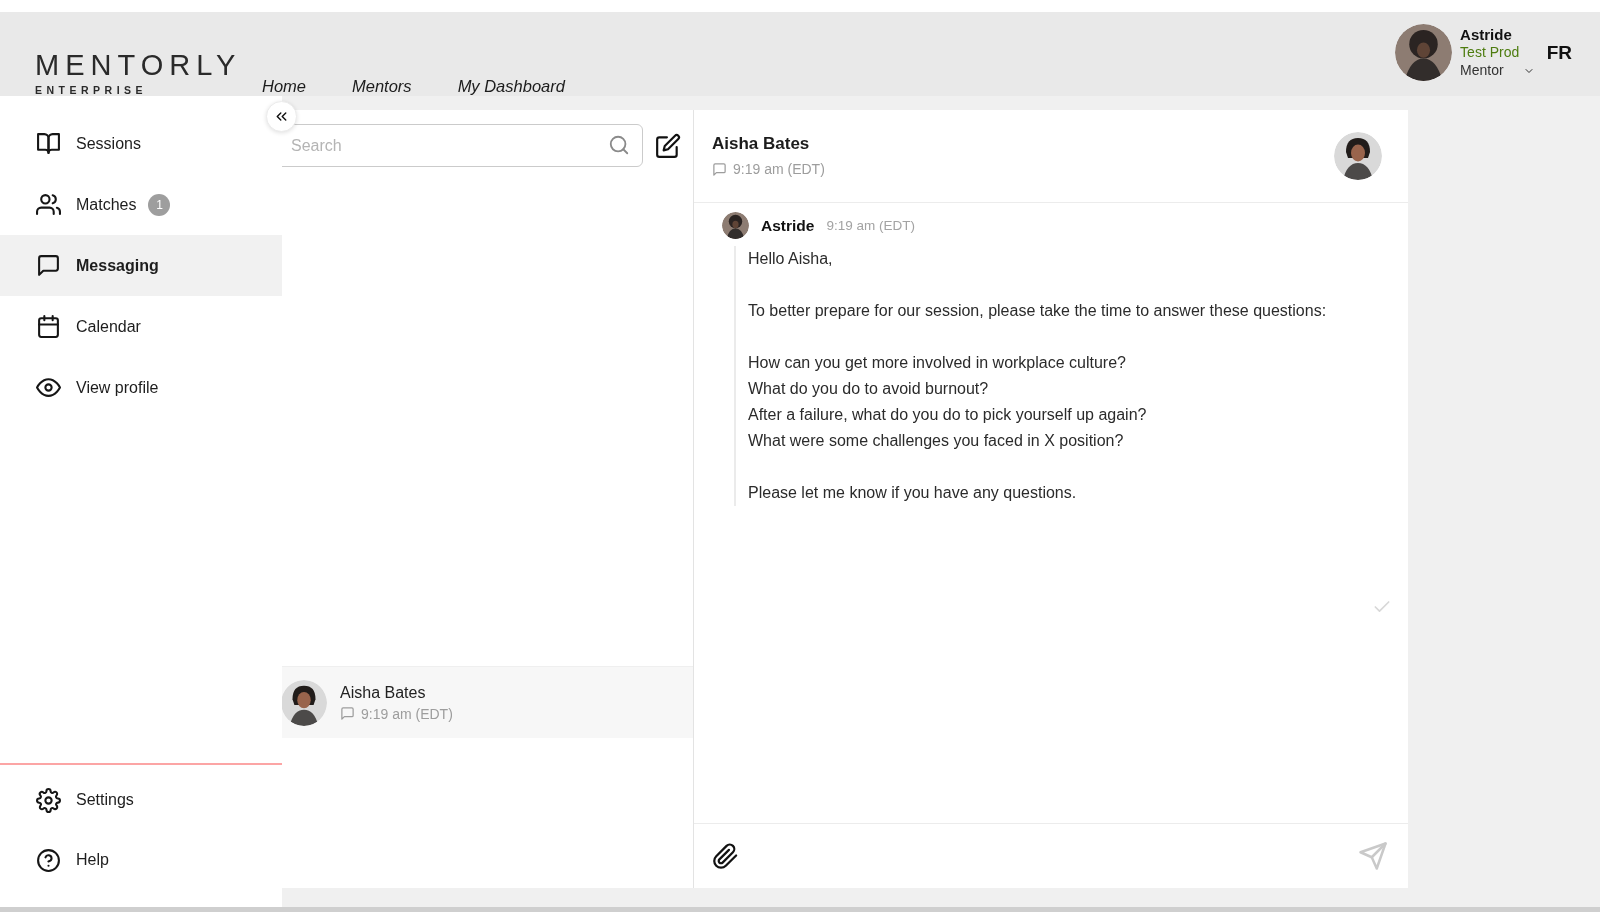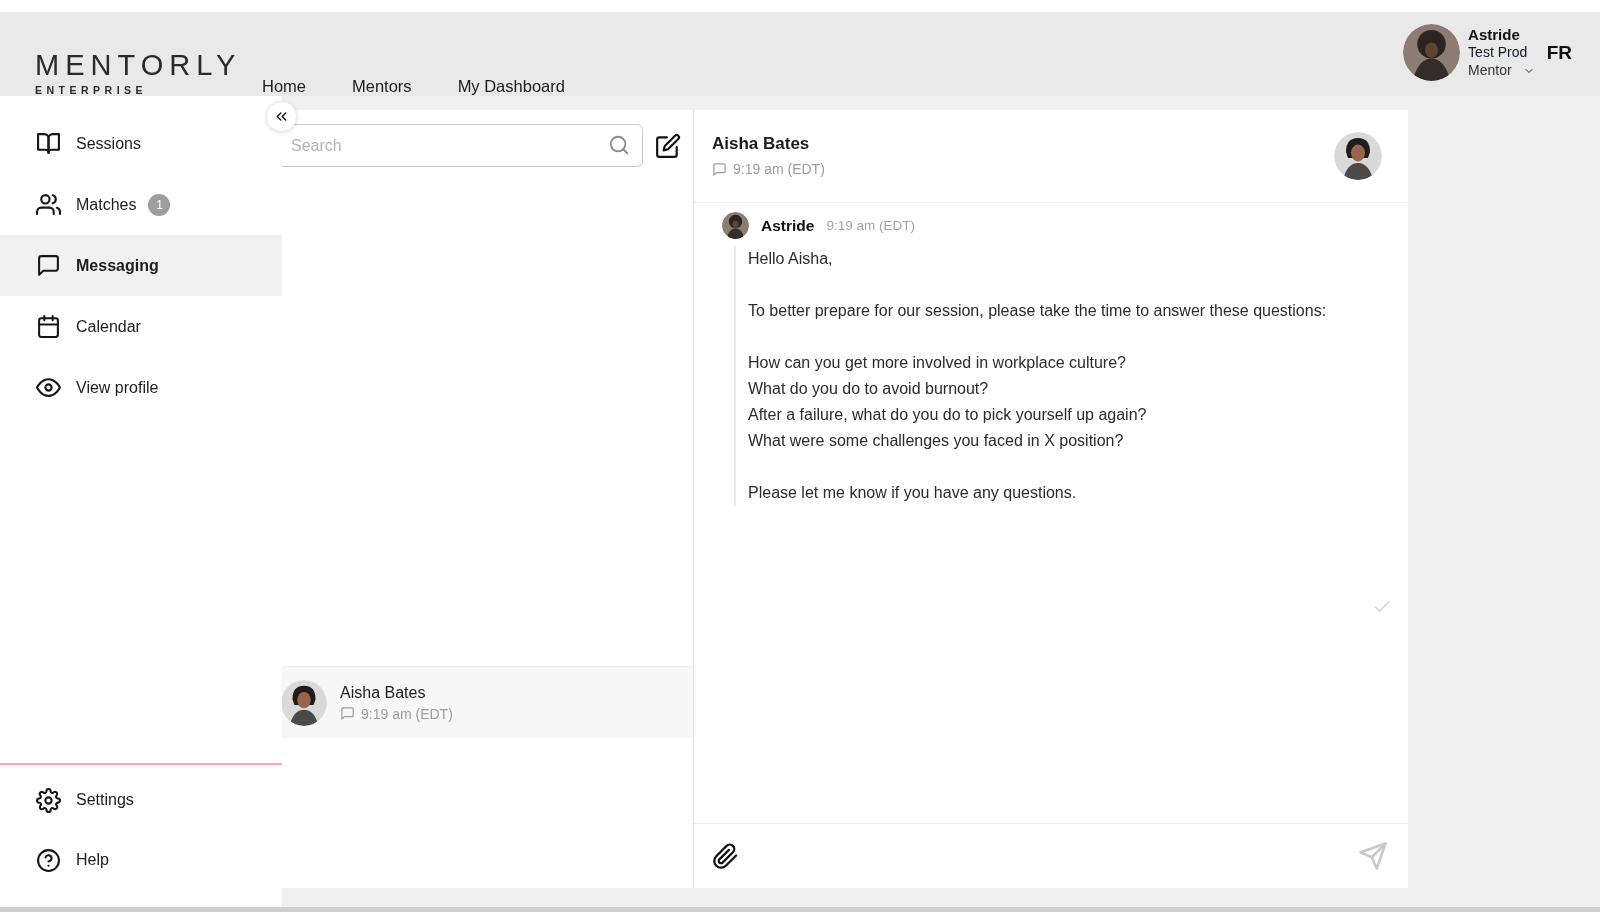--- a/index.html
+++ b/index.html
@@ -5,30 +5,30 @@
   * { margin:0; padding:0; box-sizing:border-box; }
   html,body { width:1600px; height:912px; overflow:hidden; background:#ffffff;
               font-family:"Liberation Sans", sans-serif; color:#1f1f1f; }
 
   
   .app-header { position:absolute; top:12px; left:0; width:1600px; height:84px;
                 background:#e9e9e9; display:flex; align-items:flex-end; z-index:5; }
   .brand { margin-left:35px; width:185px; cursor:pointer; }
   .brand-name { font-size:29px; font-weight:400; letter-spacing:6px; color:#2a2a2a; }
   .brand-sub  { font-size:10.5px; font-weight:700; letter-spacing:4.5px; color:#2a2a2a; margin-top:2px; }
-  .main-nav { display:flex; gap:46px; margin-left:42px; }
+  .main-nav { display:flex; gap:46px; margin-left:42px;font-style:italic; }
   .main-nav a { font-size:16.5px; color:#1c1c1c; text-decoration:none; cursor:pointer; }
   .user-area { position:absolute; right:28px; top:12px; display:flex; align-items:center; }
   .avatar { border-radius:50%; overflow:hidden; flex:none; }
   .avatar svg { display:block; width:100%; height:100%; }
   .user-avatar { width:57px; height:57px; }
   .user-text { margin-left:8px; line-height:1.25; }
   .user-name { font-weight:700; font-size:15px; color:#111; }
-  .user-org  { font-size:14px; color:#0f172a; }
-  .user-role { font-size:14px; color:#333; display:flex; align-items:center; gap:11px; cursor:pointer; }
+  .user-org  { font-size:14px; color:#4d7c0f; }
+  .user-role { font-size:14px; color:#333; display:flex; align-items:center; gap:19px; cursor:pointer; }
   .user-role svg { width:12px; height:12px; stroke:#333; }
   .lang { font-weight:700; font-size:19px; color:#111; margin-left:12px; align-self:center; cursor:pointer; }
 
   
   .page-bg { position:absolute; top:92px; left:0; width:1600px; height:820px; background:#f0f0f0; }
   .bottom-strip { position:absolute; bottom:0; left:0; width:1600px; height:5px; background:#cfcfcf; z-index:9; }
 
   
   .sidebar { position:absolute; top:92px; left:0; width:282px; height:820px; background:#fff; z-index:2; }
   .collapse-btn { position:absolute; top:9px; right:-15px; width:31px; height:31px; border-radius:50%;

